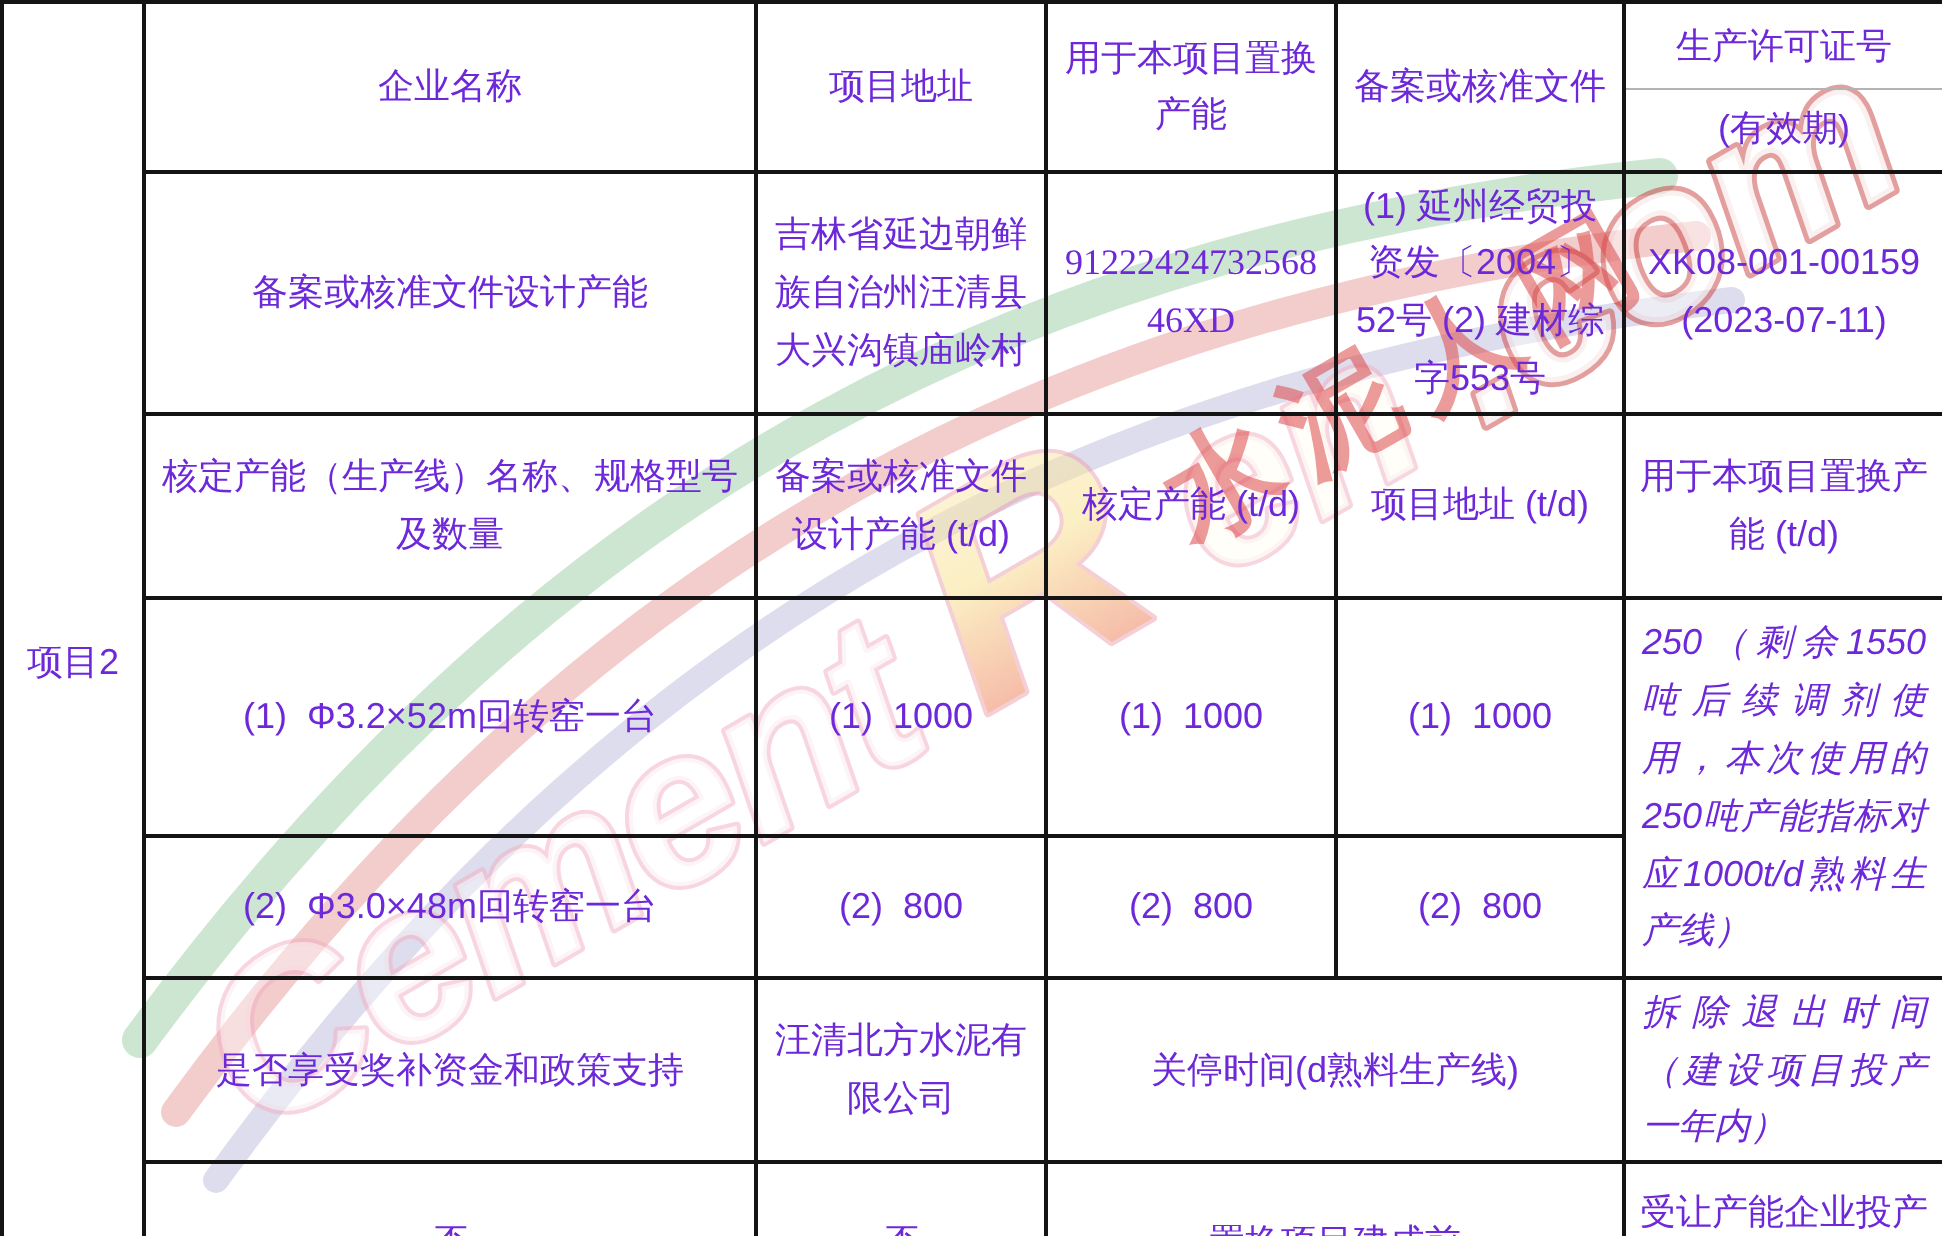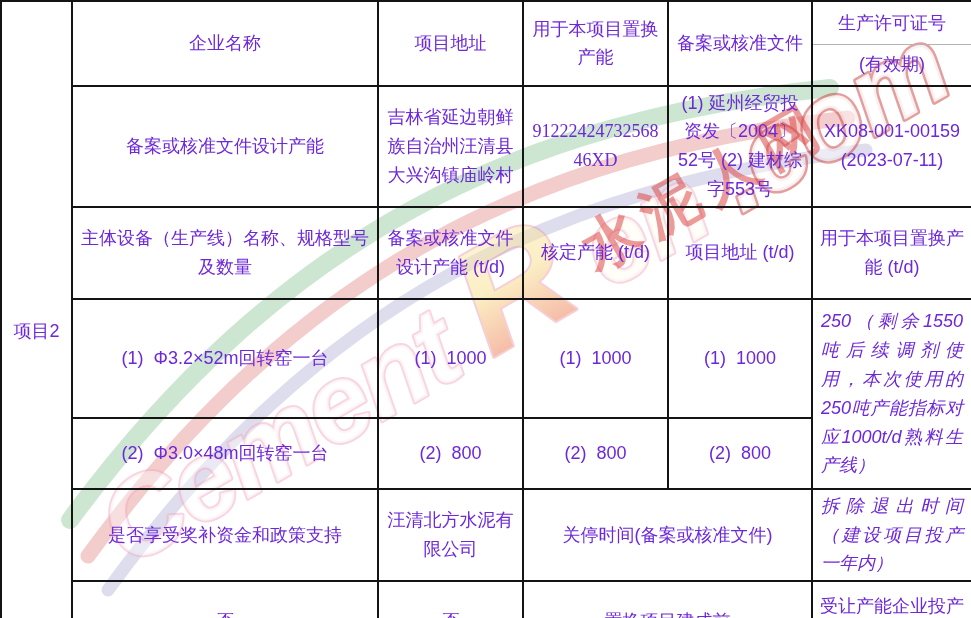--- a/index.html
+++ b/index.html
@@ -76,21 +76,21 @@
       </th>
     </tr>
     <tr style="height:93px">
       <td>备案或核准文件设计产能</td>
       <td>吉林省延边朝鲜族自治州汪清县大兴沟镇庙岭村</td>
       <td class="brk">9122242473256846XD</td>
       <td>(1) 延州经贸投资发〔2004〕52号 (2) 建材综字553号</td>
       <td>XK08-001-00159 (2023-07-11)</td>
     </tr>
     <tr style="height:92px">
-      <th>主体设备（生产线）名称、规格型号及数量</th>
+      <th>核定产能（生产线）名称、规格型号及数量</th>
       <th>备案或核准文件设计产能 (t/d)</th>
       <th>核定产能 (t/d)</th>
       <th>项目地址 (t/d)</th>
       <th>用于本项目置换产能 (t/d)</th>
     </tr>
     <tr style="height:119px">
       <td class="pre">(1)  Φ3.2×52m回转窑一台</td>
       <td class="pre">(1)  1000</td>
       <td class="pre">(1)  1000</td>
       <td class="pre">(1)  1000</td>
@@ -98,21 +98,21 @@
     </tr>
     <tr style="height:71px">
       <td class="pre">(2)  Φ3.0×48m回转窑一台</td>
       <td class="pre">(2)  800</td>
       <td class="pre">(2)  800</td>
       <td class="pre">(2)  800</td>
     </tr>
     <tr style="height:63px">
       <th>是否享受奖补资金和政策支持</th>
       <th>汪清北方水泥有限公司</th>
-      <th colspan="2">关停时间(备案或核准文件)</th>
+      <th colspan="2">关停时间(d熟料生产线)</th>
       <th class="justify">拆除退出时间（建设项目投产一年内）</th>
     </tr>
     <tr style="height:80px">
       <td>否</td>
       <td>否</td>
       <td colspan="2">置换项目建成前</td>
       <td>受让产能企业投产一年内拆除退出</td>
     </tr>
   </tbody>
 </table>

